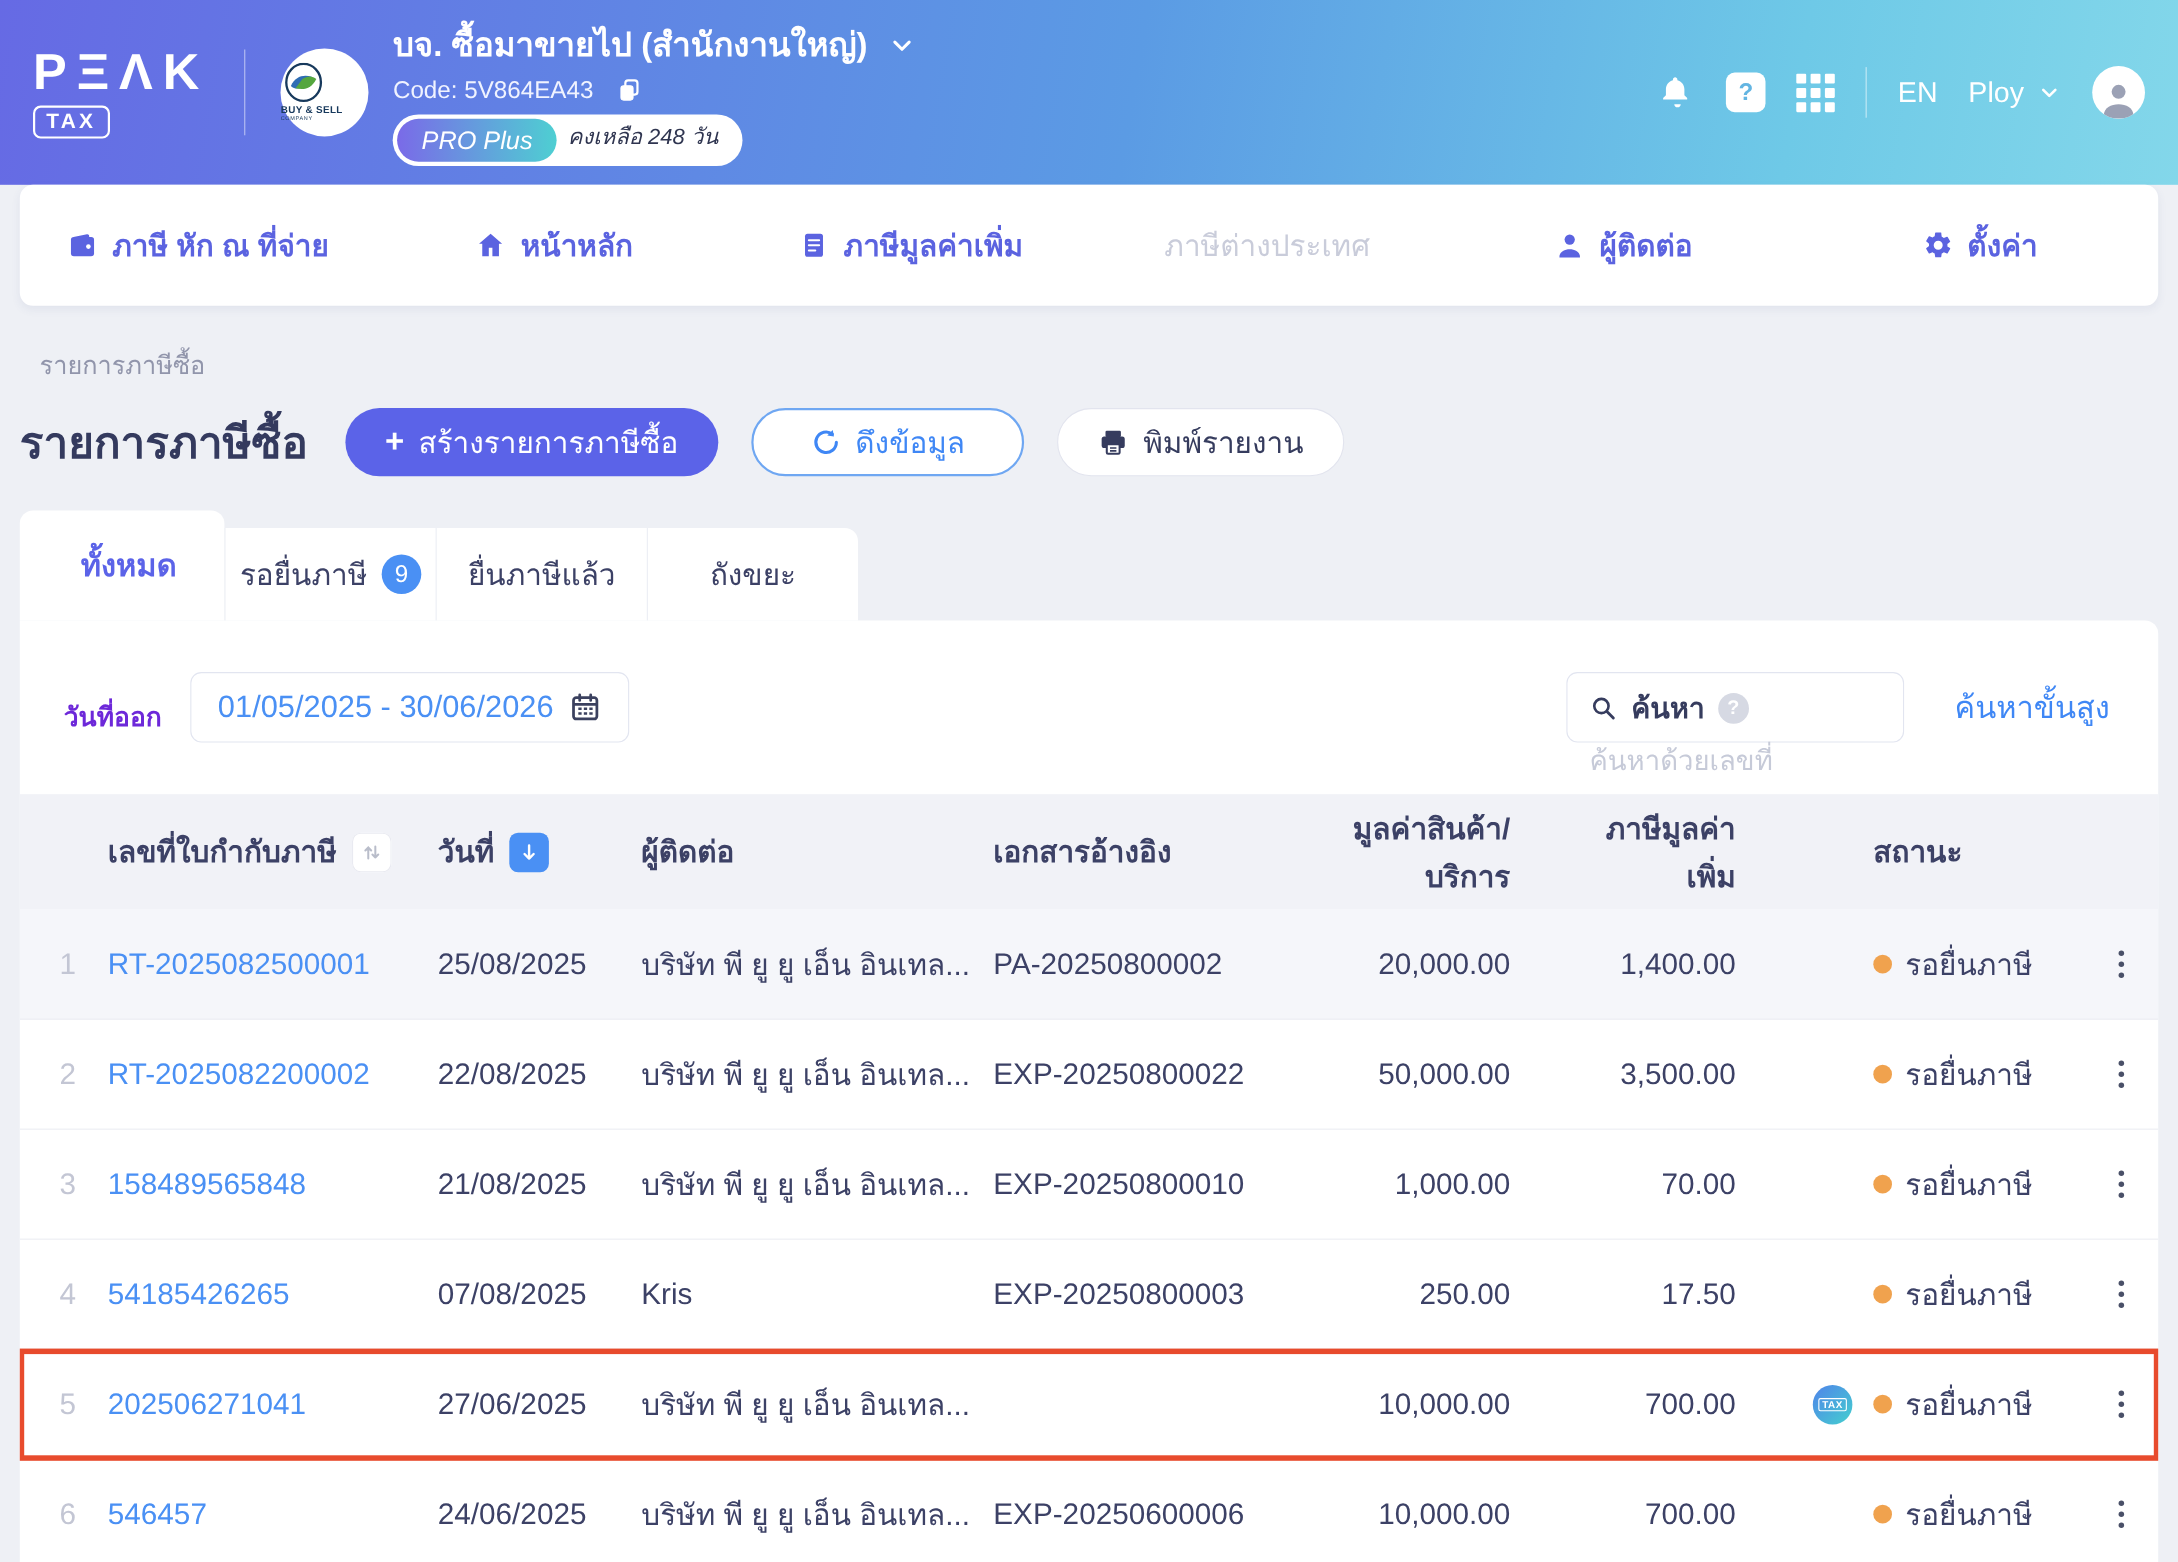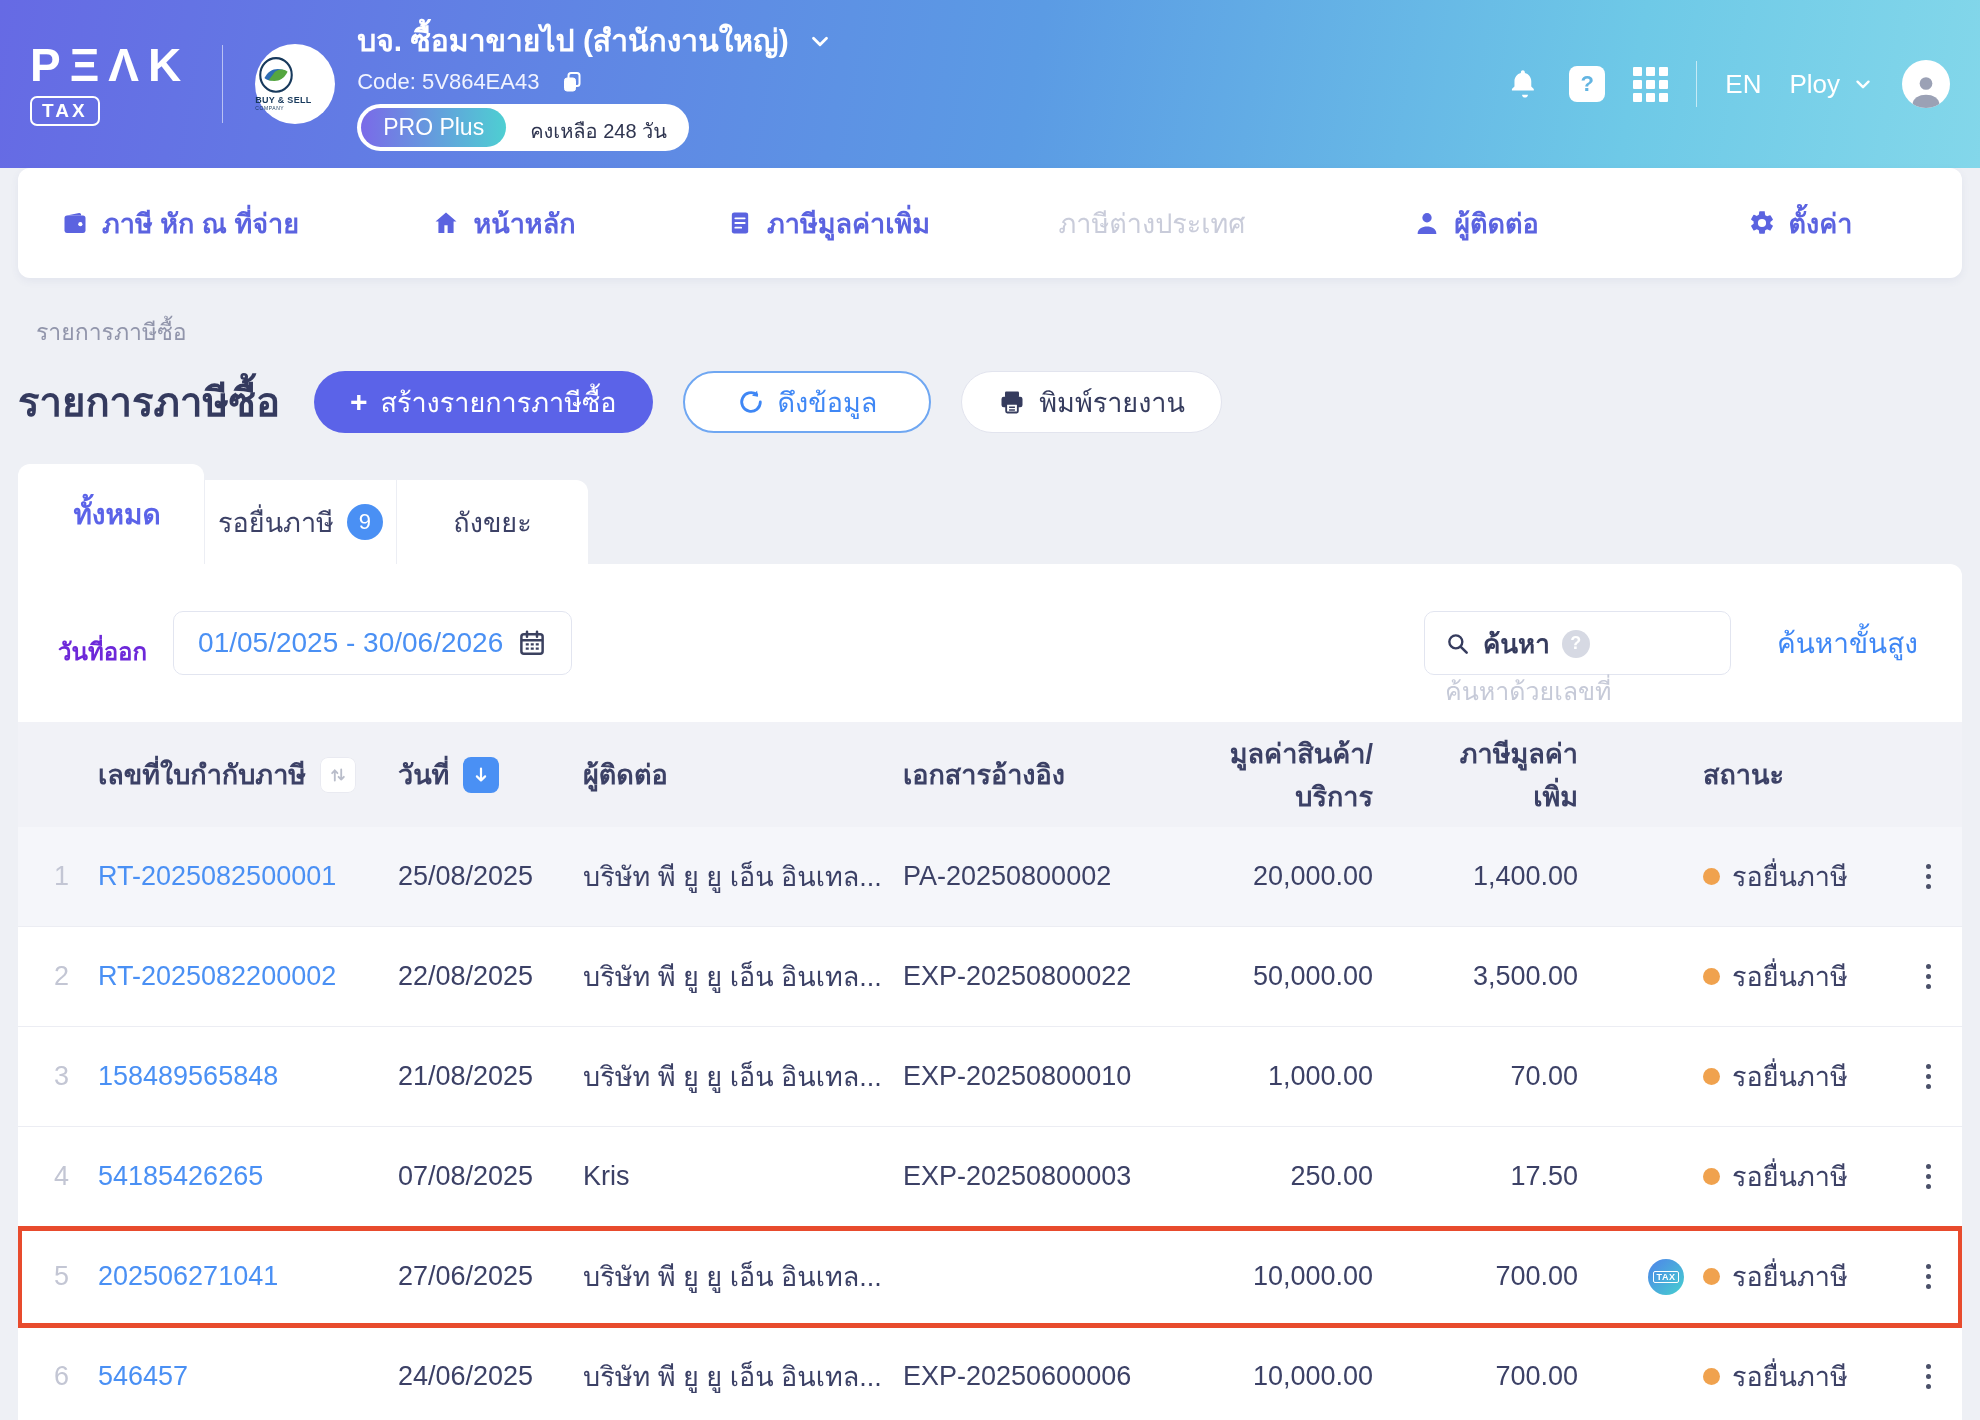--- a/index.html
+++ b/index.html
@@ -24,21 +24,21 @@
     font-size:19px; font-weight:bold; letter-spacing:3px; padding:2px 10px; }
   .brand-divider { width:1px; height:78px; background:rgba(255,255,255,.55); margin:0 32px; }
   .company-logo { width:80px; height:80px; border-radius:50%; background:#fff;
     display:flex; flex-direction:column; align-items:flex-start; justify-content:center; margin-right:22px; }
   .company-logo .lg-top { font-size:9px; font-weight:bold; color:#17395c; letter-spacing:.3px; }
   .company-logo .lg-bot { font-size:5px; color:#17395c; letter-spacing:.6px; }
   .company-info { display:flex; flex-direction:column; }
   .company-name { color:#fff; font-size:30px; font-weight:bold; display:flex; align-items:center; gap:18px; }
   .company-code { color:#f0f3ff; font-size:22px; margin-top:5px; display:flex; align-items:center; gap:21px; }
   .plan-pill { margin-top:9px; background:#fff; border-radius:26px; padding:4px 22px 4px 4px;
-    display:inline-flex; align-items:flex-end; gap:24px; width:fit-content; }
+    display:inline-flex; align-items:flex-start; gap:10px; width:fit-content;font-style:italic; }
   .pro-badge { background:linear-gradient(90deg,#7a6ae8,#4ecfd2); color:#fff; border-radius:22px;
     font-size:23px; padding:6px 22px; }
   .plan-days { color:#2f3550; font-size:20px; }
   .top-right { margin-left:auto; display:flex; align-items:center; gap:28px; color:#fff; }
   .help-box { width:36px; height:36px; background:#fff; border-radius:8px;
     display:flex; align-items:center; justify-content:center;
     color:#63b5e2; font-size:22px; font-weight:bold; }
   .apps-grid { display:grid; grid-template-columns:repeat(3,9px); grid-auto-rows:9px; gap:4px; }
   .apps-grid span { background:#fff; border-radius:1px; }
   .tr-divider { width:1px; height:46px; background:rgba(255,255,255,.6); }
@@ -264,20 +264,21 @@
   </button>
 </div>
 
 <div class="tabs">
   <div class="tab-active">ทั้งหมด</div>
   <div class="tab-group">
     <div class="tab">
       <span>รอยื่นภาษี</span>
       <span class="tab-badge">9</span>
     </div>
+    <div class="tab">ยื่นภาษีแล้ว</div>
     <div class="tab">ถังขยะ</div>
   </div>
 </div>
 
 <div class="panel">
 
   <div class="filter-row">
     <span class="date-label">วันที่ออก</span>
     <div class="date-input">
       <span>01/05/2025 - 30/06/2026</span>

